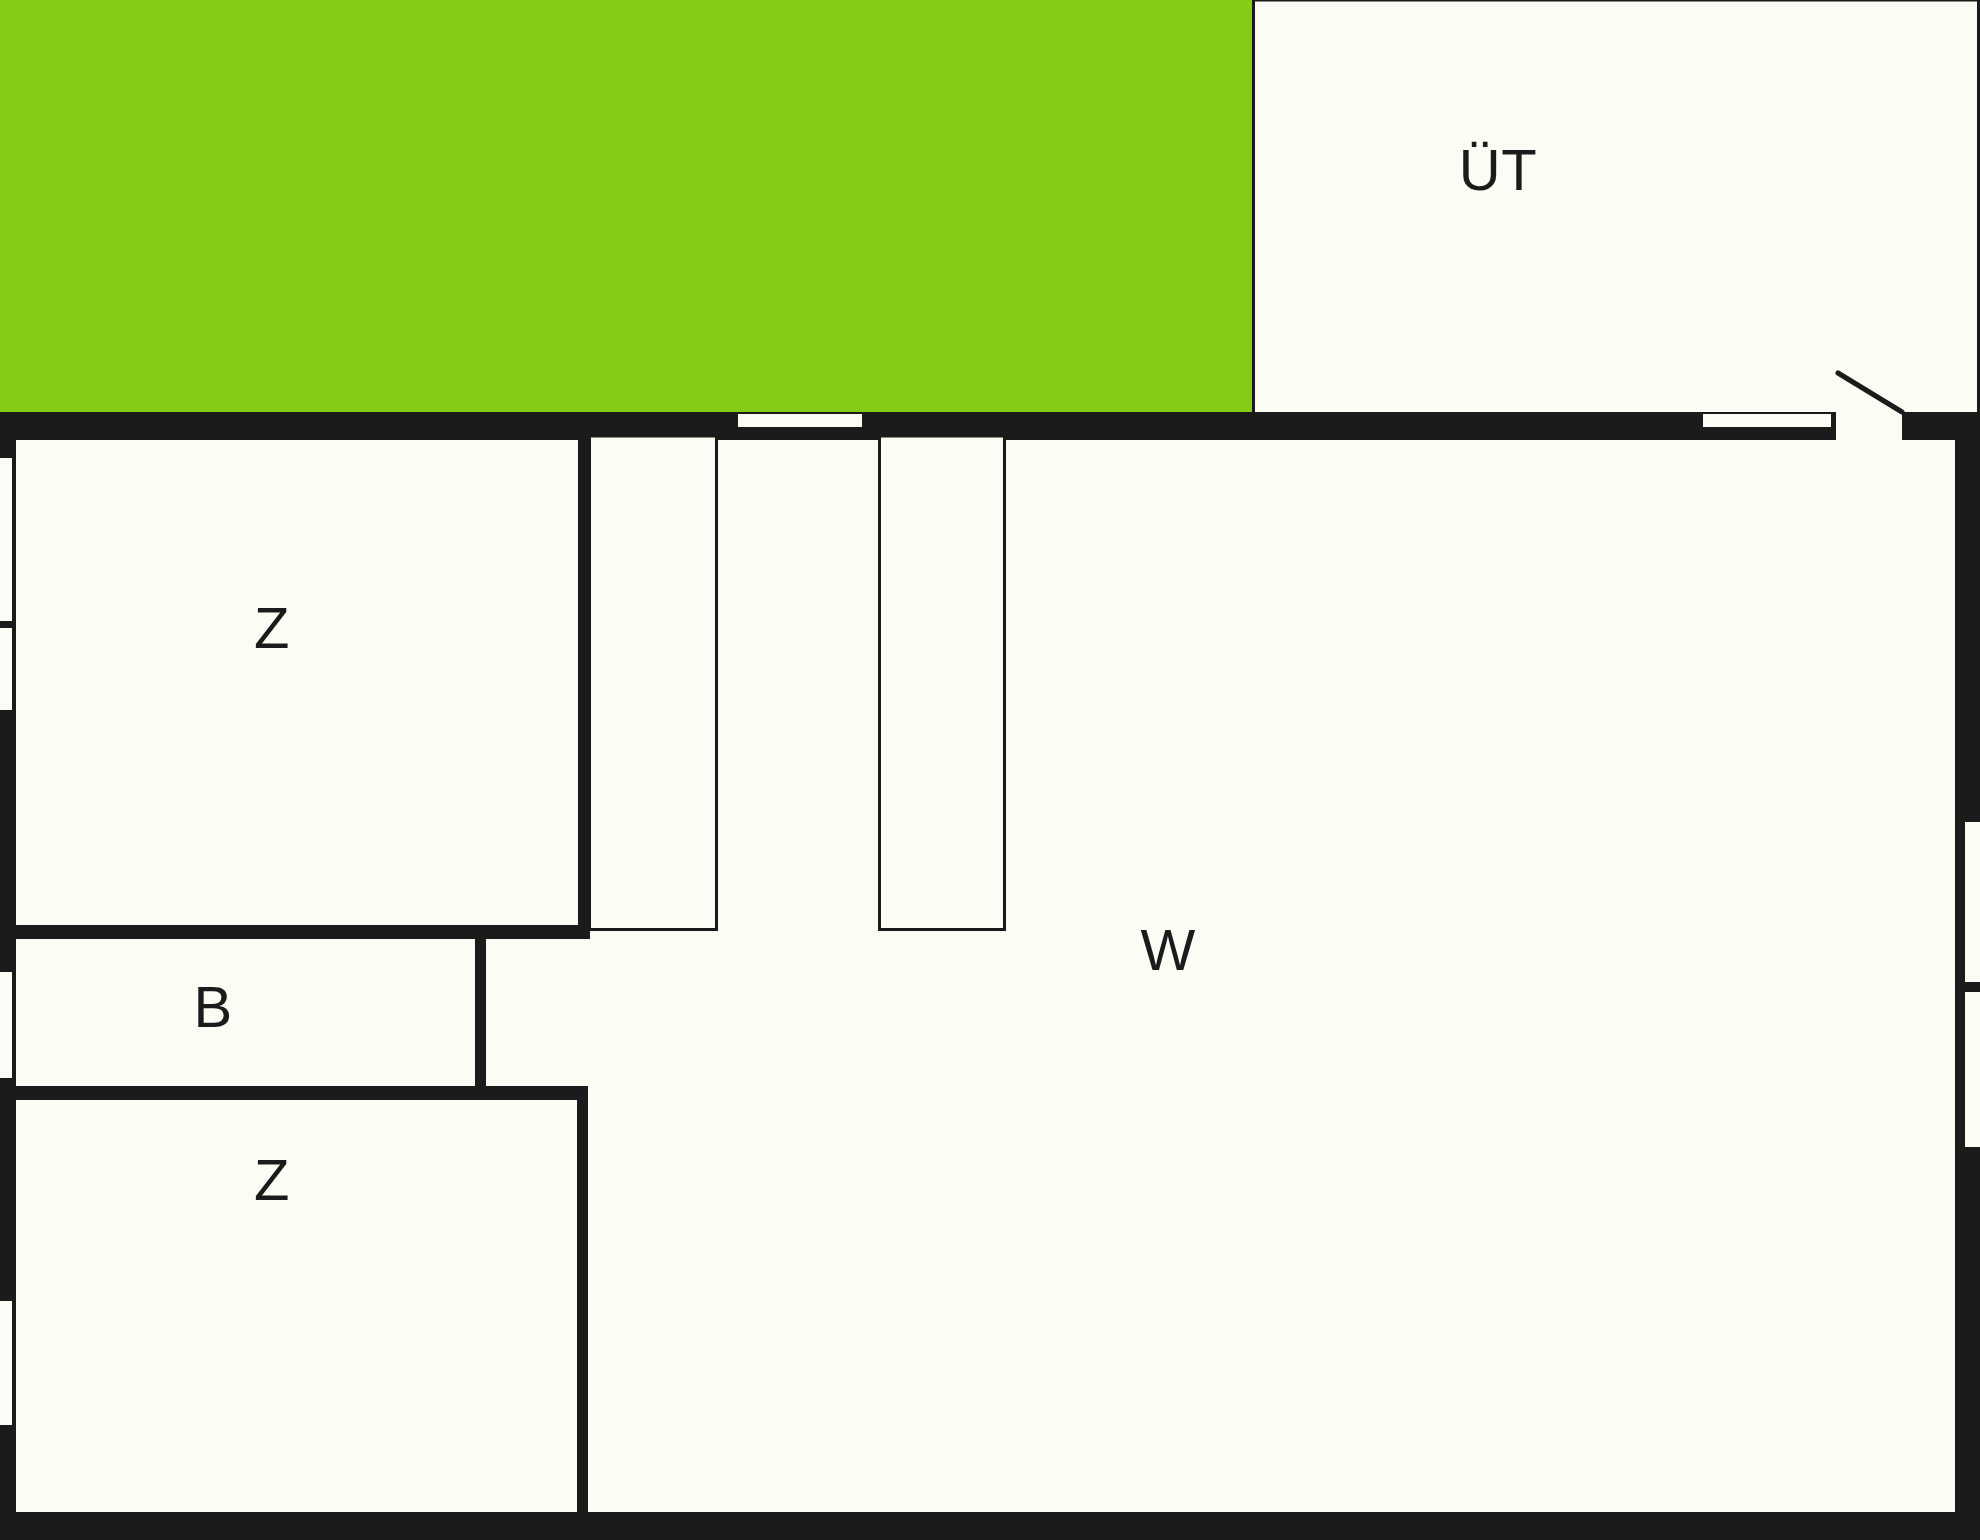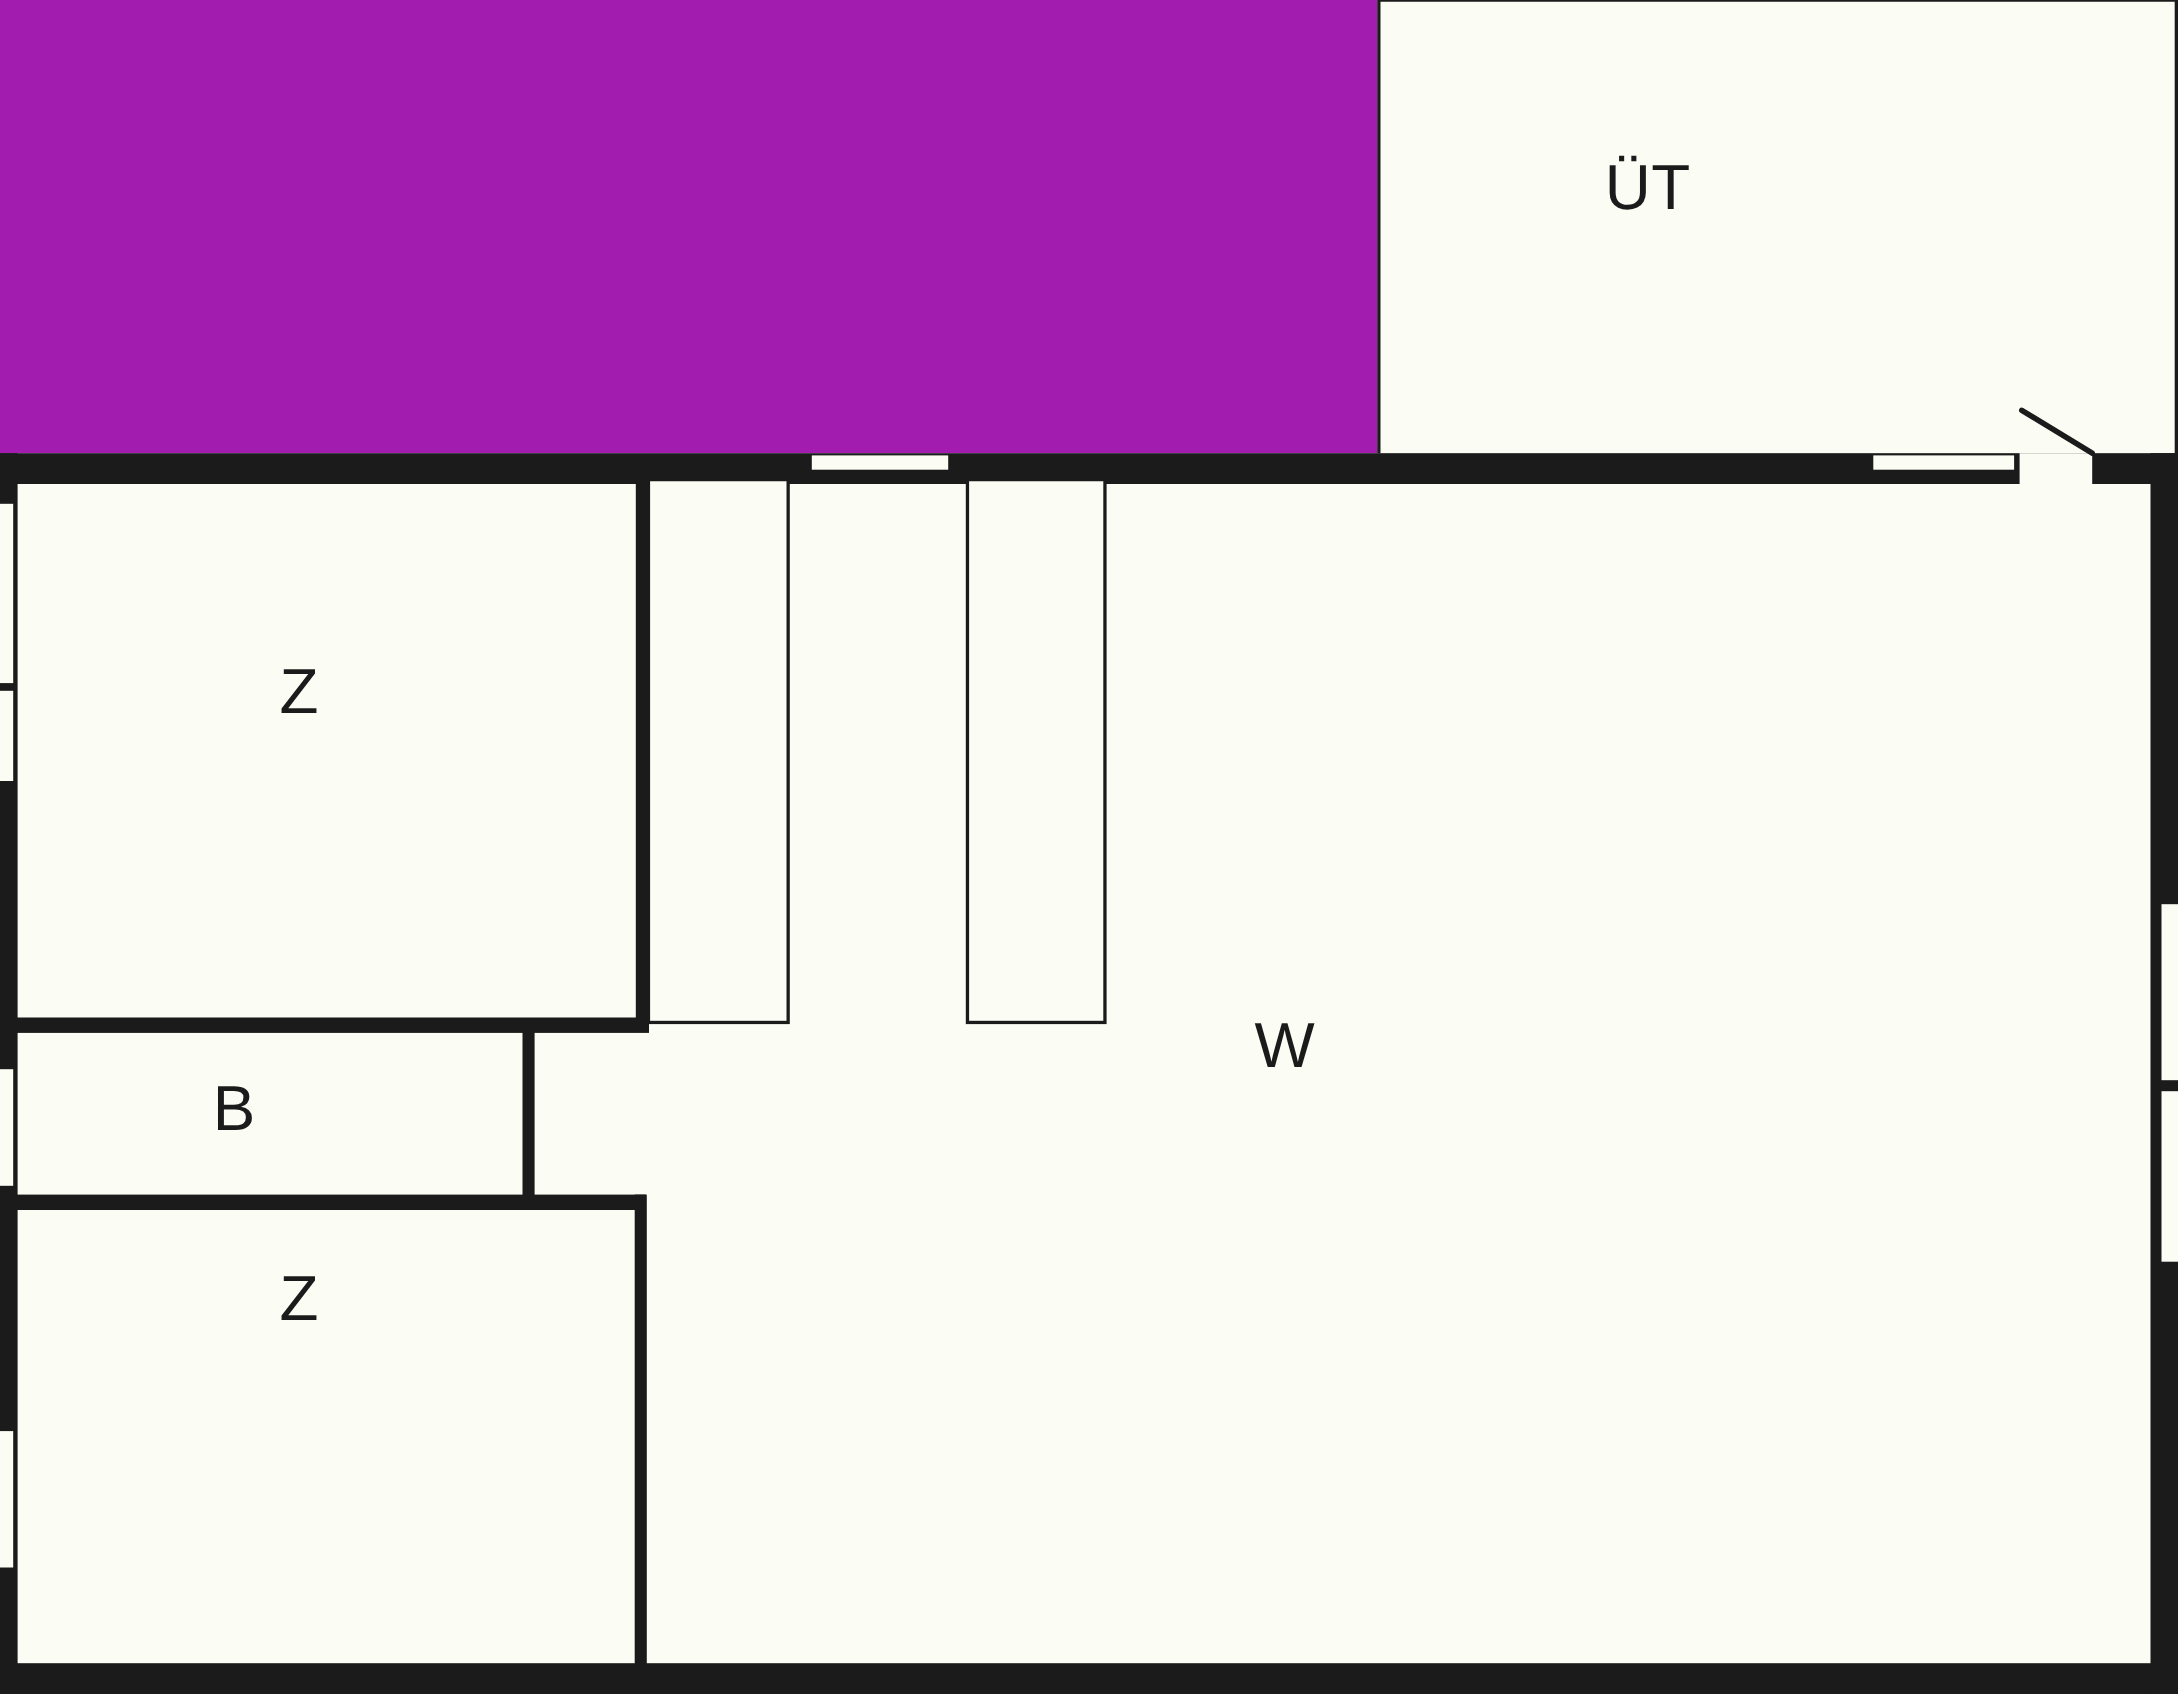--- a/index.html
+++ b/index.html
@@ -7,21 +7,21 @@
     padding: 0;
     background: #ffffff;
   }
   body {
     font-family: "Liberation Sans", sans-serif;
   }
   #floorplan-stage {
     position: relative;
     width: 1980px;
     height: 1540px;
-    background: #a21caf;
+    background: #84cc16;
     overflow: hidden;
   }
   #floorplan-svg {
     position: absolute;
     left: 0;
     top: 0;
     width: 1980px;
     height: 1540px;
     display: block;
   }

